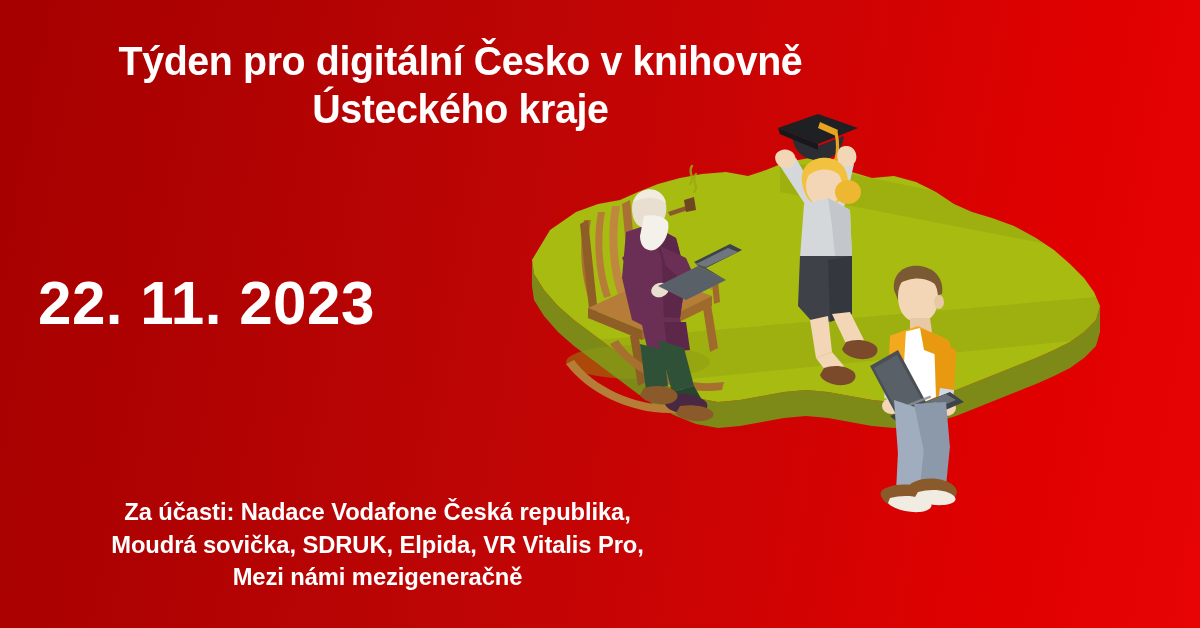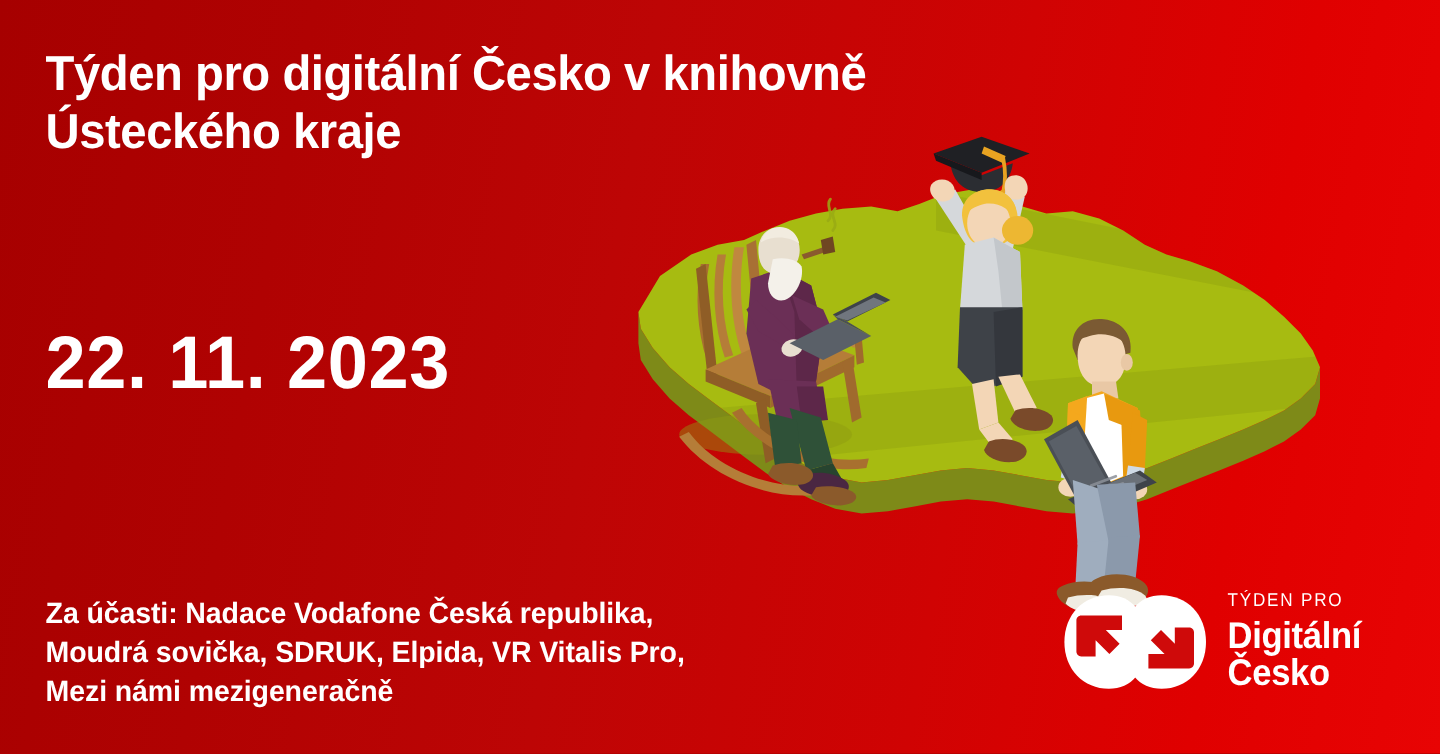--- a/index.html
+++ b/index.html
@@ -14,20 +14,21 @@
     width:1200px;
     height:628px;
     overflow:hidden;
     background: linear-gradient(100deg,
         #a60000 0%,
         #b00202 20%,
         #bd0505 42%,
         #d00303 66%,
         #e00000 84%,
         #e80404 100%);
+    text-align: center;
   }
 
   
   #illustration {
     position:absolute;
     left:480px; top:100px;
     width:700px; height:400px;
   }
   #illustration svg { display:block; width:100%; height:100%; overflow:visible; }
 
@@ -315,33 +316,14 @@
 
   <h1 id="headline">Týden pro digitální Česko v knihovně
 Ústeckého kraje</h1>
 
   <div id="event-date">22. 11. 2023</div>
 
   <div id="participants">Za účasti: Nadace Vodafone Česká republika,
 Moudrá sovička, SDRUK, Elpida, VR Vitalis Pro,
 Mezi námi mezigeneračně</div>
 
-  <div id="logo">
-    <svg id="logo-mark" viewBox="0 0 126 86" xmlns="http://www.w3.org/2000/svg">
-
-      <path d="M41,4 C 60,4 72,18 72,43 C 72,68 60,82 41,82 C 20,82 4,66 4,43 C 4,20 20,4 41,4 Z" fill="#ffffff"></path>
-
-      <path d="M85,4 C 106,4 122,20 122,43 C 122,66 106,82 85,82 C 66,82 54,68 54,43 C 54,18 66,4 85,4 Z" fill="#ffffff"></path>
-
-      <path d="M52,21 L52,33 L38.5,33 L50,44.5 L41.5,53 L30,41.5 L30,55 L18,55
-               C 15.8,55 14,53.2 14,51 L14,25 C 14,22.8 15.8,21 18,21 Z" fill="#cf0a0a"></path>
-
-      <path d="M74,65 L74,53 L87.5,53 L76,41.5 L84.5,33 L96,44.5 L96,31 L108,31
-               C 110.2,31 112,32.8 112,35 L112,61 C 112,63.2 110.2,65 108,65 Z" fill="#cf0a0a"></path>
-    </svg>
-    <div id="logo-text">
-      <div id="logo-kicker">TÝDEN PRO</div>
-      <div id="logo-line1">Digitální</div>
-      <div id="logo-line2">Česko</div>
-    </div>
-  </div>
 
 </div>
 
 </body></html>

